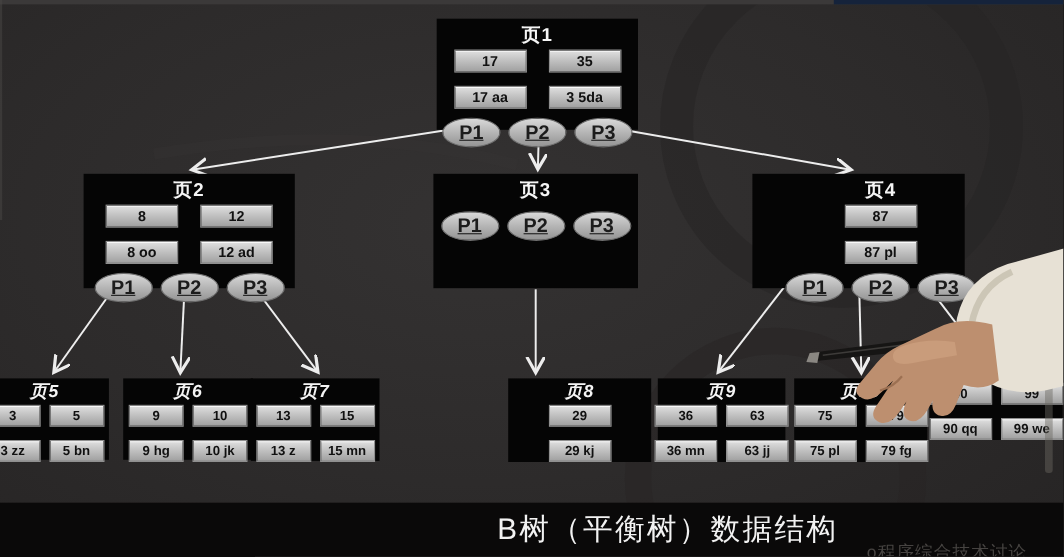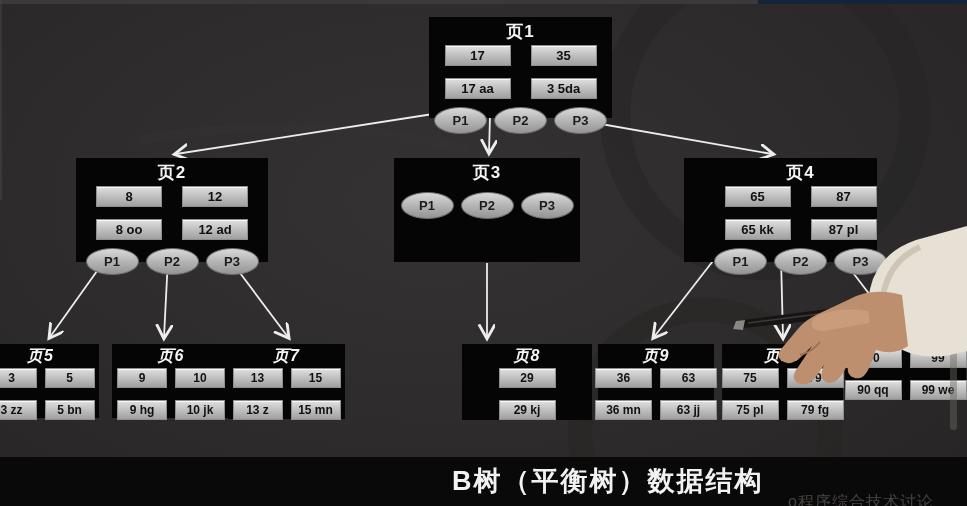--- a/index.html
+++ b/index.html
@@ -28,24 +28,24 @@
     border:1px solid #8f8f8f;box-shadow:inset 0 1px 0 rgba(255,255,255,.8);
   }
   .leaf .cell{width:48px;height:18px;font-size:12px;}
   .leaf-wide .cell{width:55px;}
   .pointers{display:flex;gap:7px;margin-top:8px;}
   .pointer{
     width:53px;height:27px;border-radius:50%;
     background:linear-gradient(180deg,#d9d9d9 0%,#b5b5b5 50%,#949494 100%);
     border:1px solid #6e6e6e;box-sizing:border-box;
     display:flex;align-items:center;justify-content:center;
-    color:#1c1c1c;font-weight:bold;font-size:13px;
+    color:#1c1c1c;font-weight:bold;font-size:18px;text-decoration:underline;
   }
   .caption-band{position:absolute;left:0;top:457px;width:967px;height:49px;background:#0a0909;}
-  .caption{position:absolute;left:452px;top:6px;font-size:27px;font-weight:bold;color:#f2f2f2;letter-spacing:2px;}
+  .caption{position:absolute;left:452px;top:6px;font-size:27px;font-weight:normal;color:#f2f2f2;letter-spacing:2px;}
   .watermark{position:absolute;left:788px;top:35px;font-size:16px;color:#565350;letter-spacing:1px;opacity:.8;}
 </style>
 </head>
 <body>
 
 <div id="stage">
 
   <svg width="967" height="506" viewBox="0 0 967 506">
     <circle cx="765" cy="115" r="150" fill="none" stroke="#272424" stroke-width="30" opacity="0.55"></circle>
     <circle cx="705" cy="435" r="125" fill="none" stroke="#272424" stroke-width="24" opacity="0.5"></circle>
@@ -69,21 +69,21 @@
       <line x1="107" y1="257" x2="50" y2="337"></line>
       <line x1="168" y1="258" x2="164" y2="337"></line>
       <line x1="228" y1="257" x2="288" y2="337"></line>
       <line x1="487" y1="263" x2="487" y2="337"></line>
       <line x1="716" y1="257" x2="654" y2="337"></line>
       <line x1="781" y1="258" x2="783" y2="337"></line>
       <line x1="841" y1="257" x2="902" y2="337"></line>
     </g>
   </svg>
 
-  <div class="node" style="left:397px;top:17px;width:183px;height:101px;margin-left:32px;">
+  <div class="node" style="left:397px;top:17px;width:183px;height:101px;">
     <div class="node-title">页1</div>
     <div class="keys">
       <div class="stack">
         <div class="cell">17</div>
         <div class="cell">17 aa</div>
       </div>
       <div class="stack">
         <div class="cell">35</div>
         <div class="cell">3 5da</div>
       </div>
@@ -119,24 +119,20 @@
     <div class="pointers">
       <div class="pointer">P1</div>
       <div class="pointer">P2</div>
       <div class="pointer">P3</div>
     </div>
   </div>
 
   <div class="node" style="left:684px;top:158px;width:193px;height:104px;padding-left:40px;">
     <div class="node-title">页4</div>
     <div class="keys">
-      <div class="stack">
-        <div class="cell">65</div>
-        <div class="cell">65 kk</div>
-      </div>
       <div class="stack">
         <div class="cell">87</div>
         <div class="cell">87 pl</div>
       </div>
     </div>
     <div class="pointers">
       <div class="pointer">P1</div>
       <div class="pointer">P2</div>
       <div class="pointer">P3</div>
     </div>

